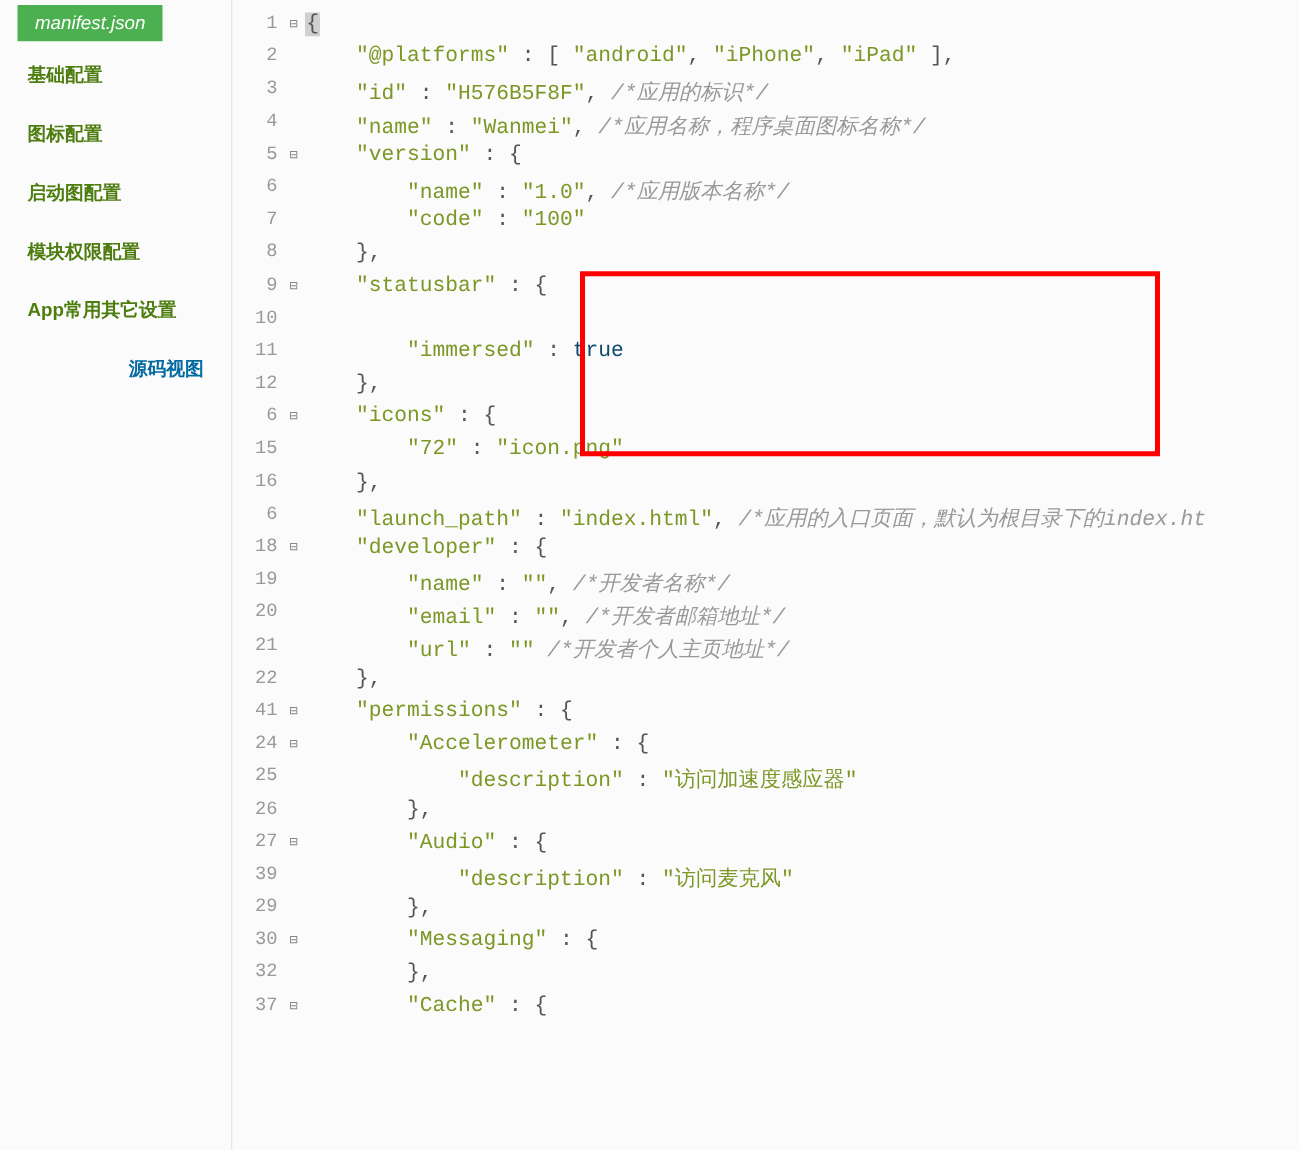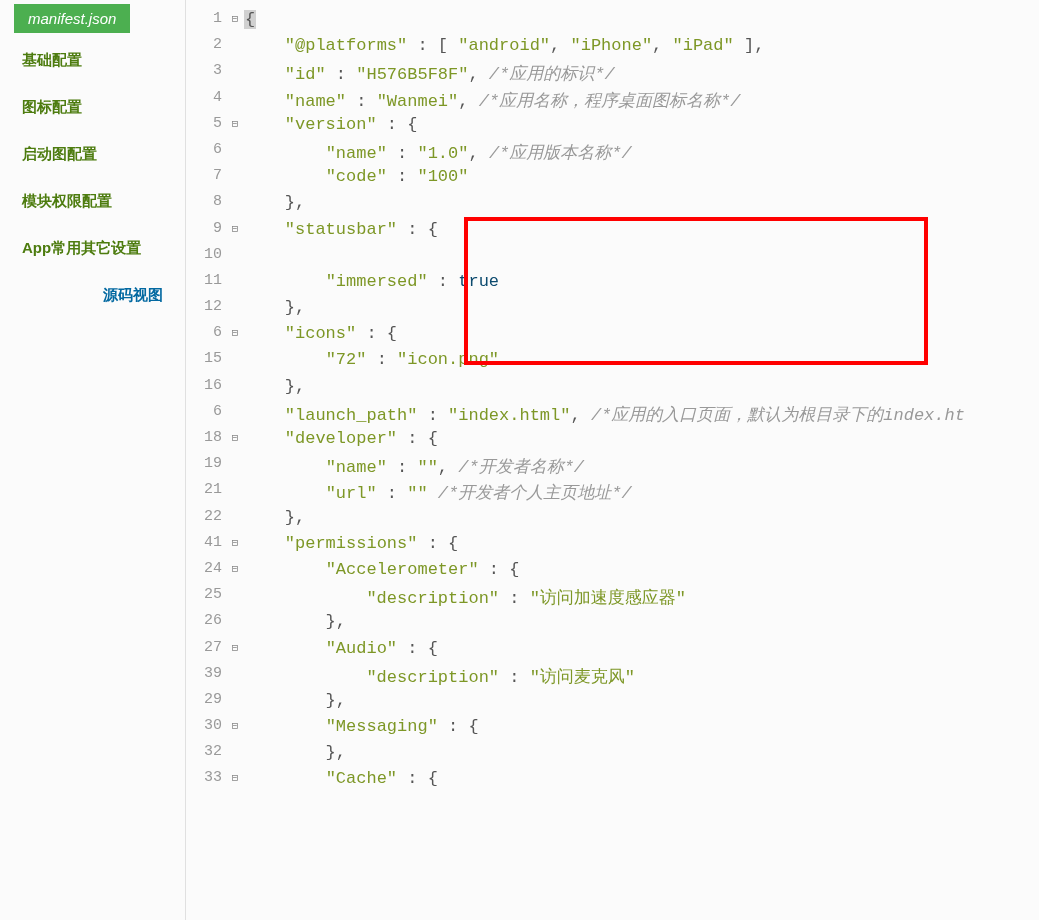--- a/index.html
+++ b/index.html
@@ -116,25 +116,26 @@
     <div class="line"><div class="gutter">9</div><div class="fold">⊟</div><div class="code"><span class="">    </span><span class="str">"statusbar"</span><span class="punc"> : {</span></div></div>
     <div class="line"><div class="gutter">10</div><div class="fold"></div><div class="code"><span class="">        </span></div></div>
     <div class="line"><div class="gutter">11</div><div class="fold"></div><div class="code"><span class="">        </span><span class="str">"immersed"</span><span class="punc"> : </span><span class="bool">true</span></div></div>
     <div class="line"><div class="gutter">12</div><div class="fold"></div><div class="code"><span class="punc">    },</span></div></div>
     <div class="line"><div class="gutter">6</div><div class="fold">⊟</div><div class="code"><span class="">    </span><span class="str">"icons"</span><span class="punc"> : {</span></div></div>
     <div class="line"><div class="gutter">15</div><div class="fold"></div><div class="code"><span class="">        </span><span class="str">"72"</span><span class="punc"> : </span><span class="str">"icon.png"</span></div></div>
     <div class="line"><div class="gutter">16</div><div class="fold"></div><div class="code"><span class="punc">    },</span></div></div>
     <div class="line"><div class="gutter">6</div><div class="fold"></div><div class="code"><span class="">    </span><span class="str">"launch_path"</span><span class="punc"> : </span><span class="str">"index.html"</span><span class="punc">, </span><span class="comment">/*应用的入口页面，默认为根目录下的index.ht</span></div></div>
     <div class="line"><div class="gutter">18</div><div class="fold">⊟</div><div class="code"><span class="">    </span><span class="str">"developer"</span><span class="punc"> : {</span></div></div>
     <div class="line"><div class="gutter">19</div><div class="fold"></div><div class="code"><span class="">        </span><span class="str">"name"</span><span class="punc"> : </span><span class="str">""</span><span class="punc">, </span><span class="comment">/*开发者名称*/</span></div></div>
+    <div class="line"><div class="gutter">20</div><div class="fold"></div><div class="code"><span class="">        </span><span class="str">"email"</span><span class="punc"> : </span><span class="str">""</span><span class="punc">, </span><span class="comment">/*开发者邮箱地址*/</span></div></div>
     <div class="line"><div class="gutter">21</div><div class="fold"></div><div class="code"><span class="">        </span><span class="str">"url"</span><span class="punc"> : </span><span class="str">""</span><span class="punc"> </span><span class="comment">/*开发者个人主页地址*/</span></div></div>
     <div class="line"><div class="gutter">22</div><div class="fold"></div><div class="code"><span class="punc">    },</span></div></div>
     <div class="line"><div class="gutter">41</div><div class="fold">⊟</div><div class="code"><span class="">    </span><span class="str">"permissions"</span><span class="punc"> : {</span></div></div>
     <div class="line"><div class="gutter">24</div><div class="fold">⊟</div><div class="code"><span class="">        </span><span class="str">"Accelerometer"</span><span class="punc"> : {</span></div></div>
     <div class="line"><div class="gutter">25</div><div class="fold"></div><div class="code"><span class="">            </span><span class="str">"description"</span><span class="punc"> : </span><span class="str">"访问加速度感应器"</span></div></div>
     <div class="line"><div class="gutter">26</div><div class="fold"></div><div class="code"><span class="punc">        },</span></div></div>
     <div class="line"><div class="gutter">27</div><div class="fold">⊟</div><div class="code"><span class="">        </span><span class="str">"Audio"</span><span class="punc"> : {</span></div></div>
     <div class="line"><div class="gutter">39</div><div class="fold"></div><div class="code"><span class="">            </span><span class="str">"description"</span><span class="punc"> : </span><span class="str">"访问麦克风"</span></div></div>
     <div class="line"><div class="gutter">29</div><div class="fold"></div><div class="code"><span class="punc">        },</span></div></div>
     <div class="line"><div class="gutter">30</div><div class="fold">⊟</div><div class="code"><span class="">        </span><span class="str">"Messaging"</span><span class="punc"> : {</span></div></div>
     <div class="line"><div class="gutter">32</div><div class="fold"></div><div class="code"><span class="punc">        },</span></div></div>
-    <div class="line"><div class="gutter">33</div><div class="fold">⊟</div><div class="code"><span class="">        </span><span class="str">"Cache"</span><span class="punc"> : {</span></div></div>
+    <div class="line"><div class="gutter">37</div><div class="fold">⊟</div><div class="code"><span class="">        </span><span class="str">"Cache"</span><span class="punc"> : {</span></div></div>
   </div>
 
 </body></html>

